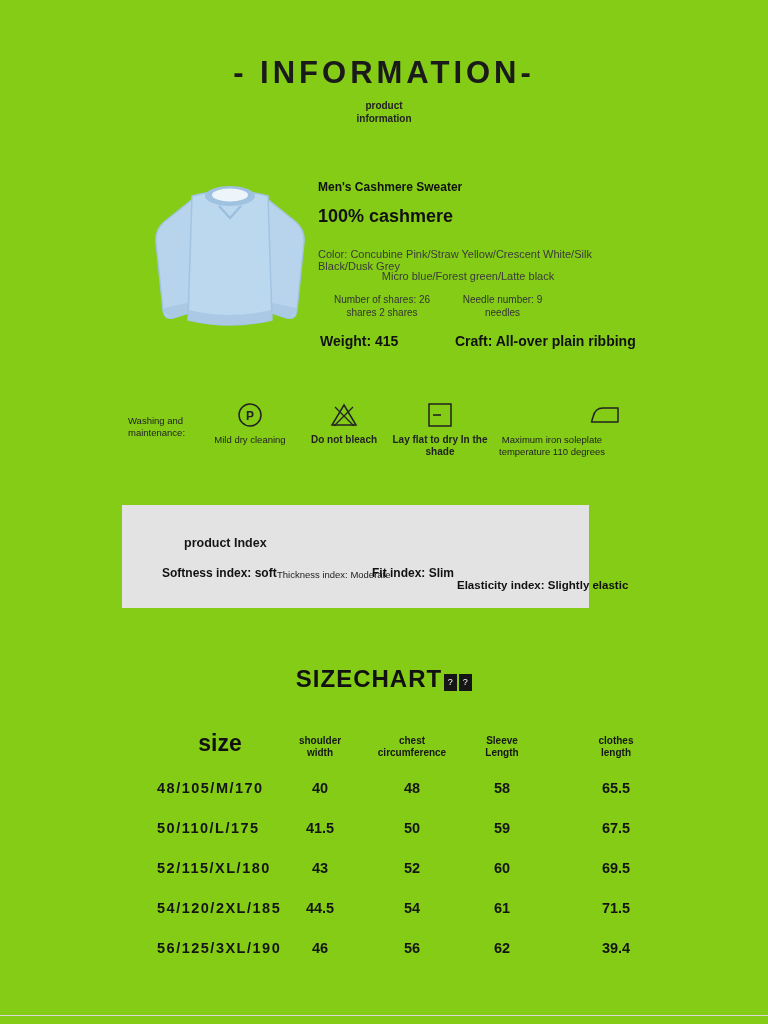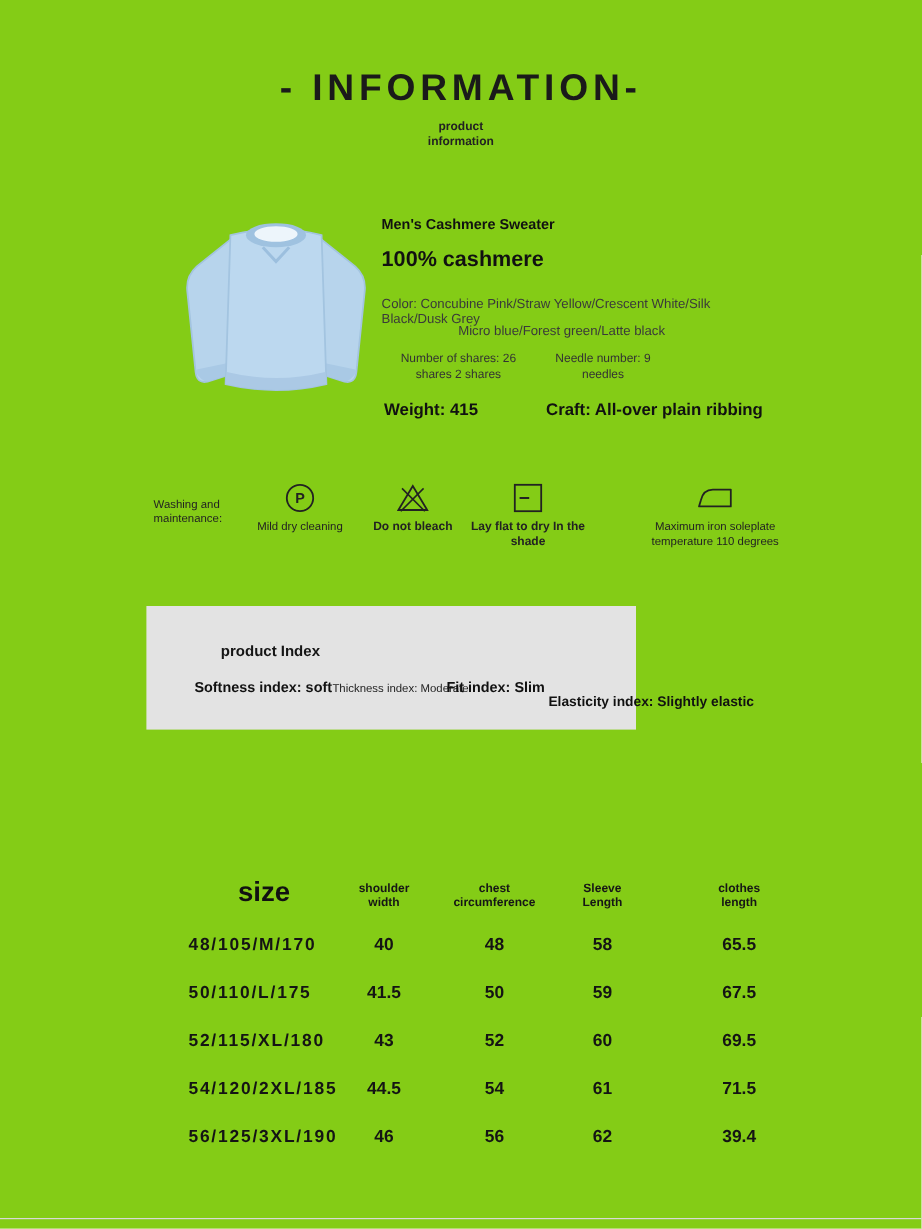--- a/index.html
+++ b/index.html
@@ -24,25 +24,25 @@
   .prod-craft { top:333px; left:455px; font-size:14px; font-weight:700; }
 
   
   .care-label { top:415px; left:128px; width:82px; text-align:left; font-size:9.5px; line-height:12px; color:#222; }
   .care-item { top:400px; display:flex; flex-direction:column; align-items:center; gap:6px; }
   .care-item .cap { font-size:9.5px; line-height:12px; text-align:center; color:#222; }
   .care-item.bold-cap .cap { font-weight:700; font-size:10px; }
   .ci-1 { left:206px; width:88px; }
   .ci-2 { left:300px; width:88px; }
   .ci-3 { left:390px; width:100px; }
-  .ci-4 { left:526px; width:140px; }
+  .ci-4 { left:482px; width:140px;align-items:flex-end; }
   .care-icon { height:28px; display:flex; align-items:flex-end; }
 
   
-  .panel { top:505px; left:122px; width:408px; height:103px; background:#e3e3e3; }
+  .panel { top:505px; left:122px; width:467px; height:103px; background:#e3e3e3; }
   .panel .p-title { position:absolute; left:62px; top:31px; font-size:12.5px; font-weight:600; color:#161616; }
   .panel .p-soft { position:absolute; left:40px; top:61px; font-size:12px; font-weight:700; white-space:nowrap; }
   .panel .p-thick { position:absolute; left:155px; top:64px; font-size:9.5px; color:#222; white-space:nowrap; }
   .panel .p-fit { position:absolute; left:250px; top:61px; font-size:12px; font-weight:700; white-space:nowrap; }
   .panel .p-elastic { position:absolute; left:335px; top:74px; font-size:11.5px; font-weight:700; white-space:nowrap; }
 
   
   .sc-title { top:665px; left:0; width:768px; text-align:center; font-size:24px; font-weight:800; letter-spacing:1px; }
   .tofu { display:inline-block; width:13px; height:17px; background:#151515; color:#fff; font-size:9px; line-height:17px; text-align:center; margin-left:2px; vertical-align:2px; font-weight:400; }
 
@@ -145,20 +145,23 @@
   </div>
 
   <div class="abs panel">
     <div class="p-title">product Index</div>
     <div class="p-soft">Softness index: soft</div>
     <div class="p-thick">Thickness index: Moderate</div>
     <div class="p-fit">Fit index: Slim</div>
     <div class="p-elastic">Elasticity index: Slightly elastic</div>
   </div>
 
+  <h2 class="abs sc-title">
+    <span>SIZECHART</span><span class="tofu">?</span><span class="tofu">?</span>
+  </h2>
 
   <div class="abs size-word">size</div>
   <div class="abs th c1">shoulder
 width</div>
   <div class="abs th c2">chest
 circumference</div>
   <div class="abs th c3">Sleeve
 Length</div>
   <div class="abs th c4">clothes
 length</div>

